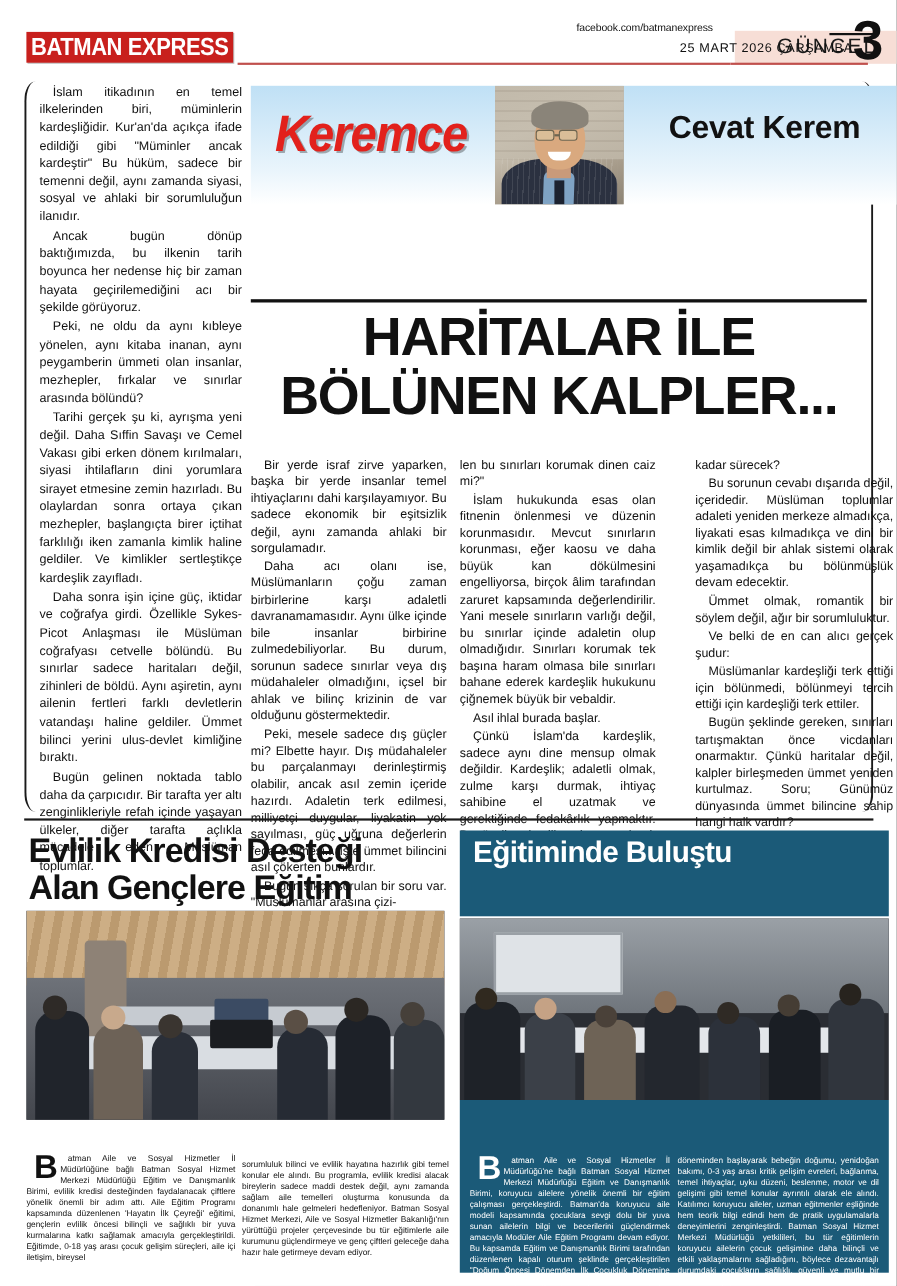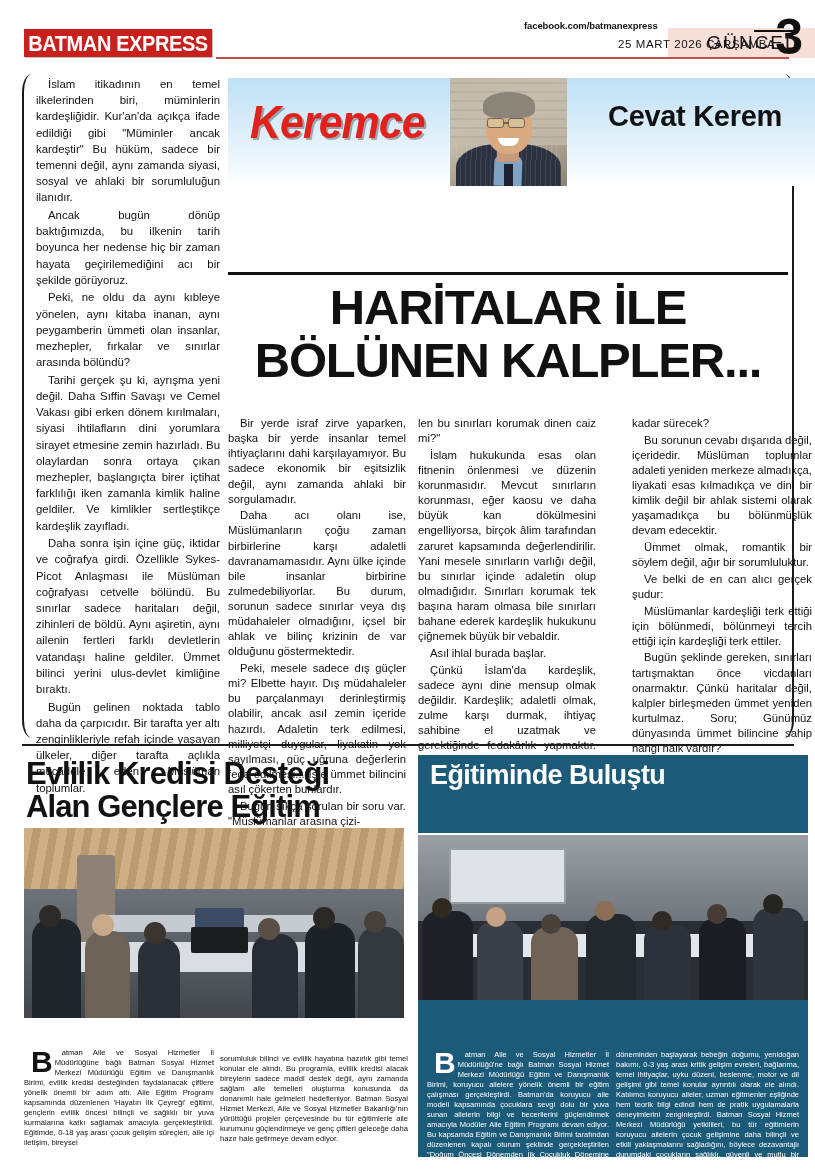--- a/index.html
+++ b/index.html
@@ -43,21 +43,21 @@
     position:absolute; left:668px; top:28px; width:168px; height:30px;
     background:#f7ded6;
     display:flex; align-items:center; justify-content:center;
   }
   .section-tag span {
     font-size:19px; letter-spacing:2px; color:#1a1a1a;
     font-weight:normal;
   }
   .fb-line {
     position:absolute; left:524px; top:20px;
-    font-size:9.5px; color:#111; letter-spacing:-.1px;font-weight:bold;
+    font-size:9.5px; color:#111; letter-spacing:-.1px;
   }
   .date-line {
     position:absolute; left:618px; top:38px;
     font-size:11.5px; letter-spacing:.6px; color:#111;
     white-space:nowrap;
   }
   .pagenum-rule {
     position:absolute; left:754px; top:30px; width:45px; height:1.5px;
     background:#111;
   }

